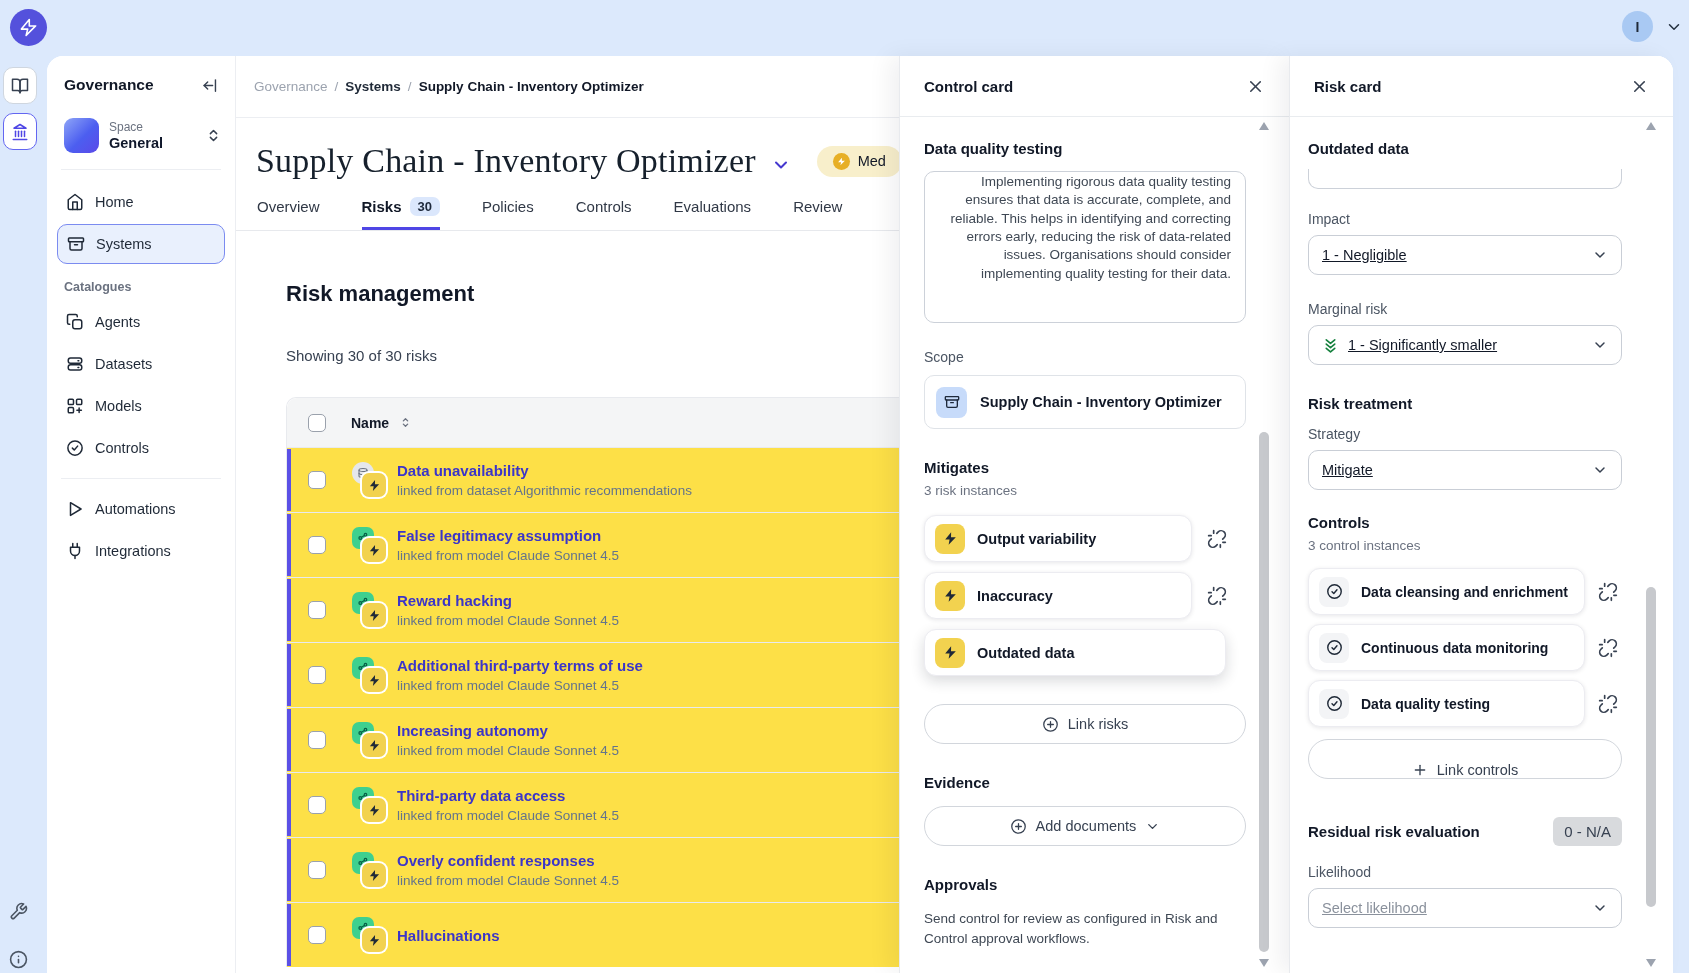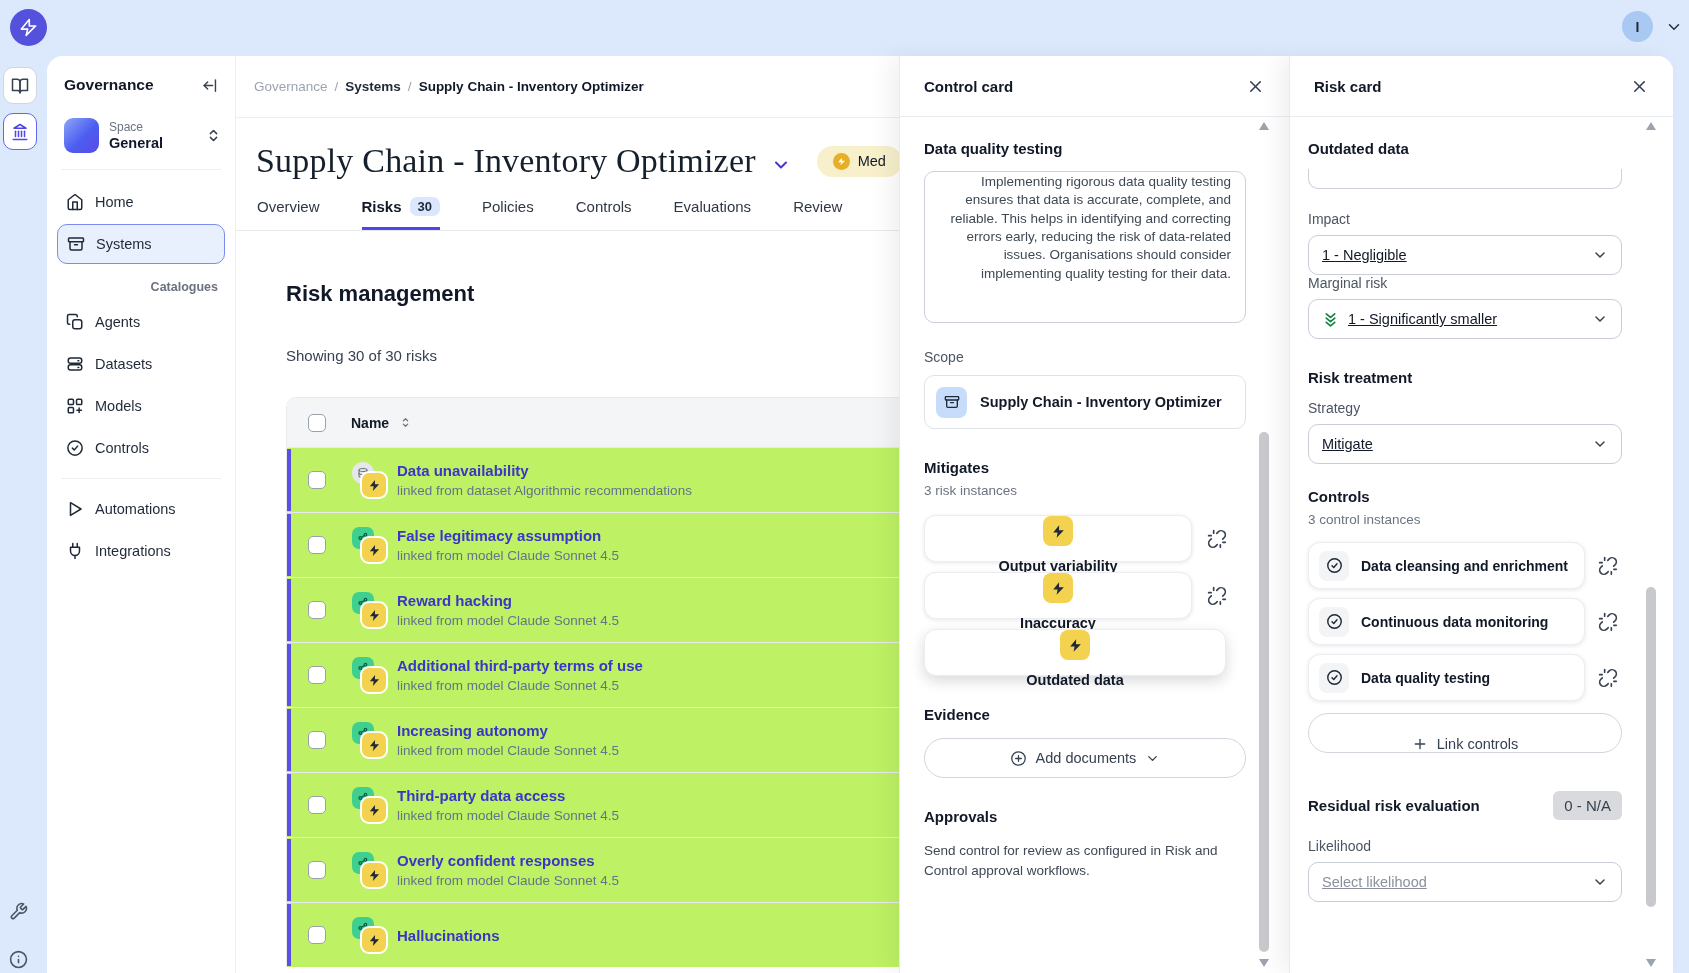--- a/index.html
+++ b/index.html
@@ -37,21 +37,21 @@
   .sb-title { font-size:15.5px; font-weight:bold; color:#111827; }
   .collapse { color:#374151; cursor:pointer; }
   .space-row { display:flex; align-items:center; gap:10px; padding:8px 12px 16px 17px; }
   .space-sq { width:35px; height:35px; border-radius:9px;
               background:linear-gradient(135deg,#8fa6f7 0%,#4c5ef0 55%,#5b49e8 100%); }
   .space-txt { flex:1; }
   .space-label { font-size:12px; color:#6b7280; }
   .space-name  { font-size:14.5px; font-weight:bold; color:#0f172a; margin-top:1px; }
   .updown { color:#374151; margin-right:2px; }
   .sb-div { height:1px; background:#eceef2; margin:0 14px; }
-  .nav { padding:10px 0;text-align:right; }
+  .nav { padding:10px 0; }
   .nav-item { display:flex; align-items:center; gap:11px; height:40px; margin:2px 10px;
               padding:0 9px; border-radius:10px; font-size:14.5px; color:#1f2937; cursor:pointer; }
   .nav-item .ic { color:#1f2937; display:flex; }
   .nav-item.active { background:#e9f0fd; border:1px solid #7b8bf0; }
   .sb-section { font-size:12.5px; font-weight:bold; color:#6b7280; padding:14px 17px 6px 17px; }
 
   
   .main { position:absolute; left:189px; top:0; right:0; bottom:0; background:#fff; }
   .crumbs { display:flex; align-items:center; gap:7px; height:62px; padding-left:18px;
             border-bottom:1px solid #eceef2; font-size:13.5px; }
@@ -73,21 +73,21 @@
   .tab-count { background:#dbe7fc; color:#1e293b; font-size:13px; padding:2px 8px; border-radius:7px; }
 
   .rm { padding-left:50px; }
   .rm-title { font-size:22px; font-weight:bold; margin-top:50px; }
   .rm-showing { font-size:15px; color:#374151; margin-top:40px; }
 
   .table { width:656px; margin-top:33px; border:1px solid #e8eaee; border-bottom:none; border-radius:10px 10px 0 0; }
   .thead { display:flex; align-items:center; height:49px; background:#f4f5f6; border-radius:10px 10px 0 0; padding-left:21px; }
   .th-name { display:flex; align-items:center; gap:10px; margin-left:25px; font-size:14px; font-weight:bold; color:#111827; }
   .sort-ic { color:#6b7280; }
-  .trow { position:relative; display:flex; align-items:center; height:65px; background:#bef264;
+  .trow { position:relative; display:flex; align-items:center; height:65px; background:#fde047;
           border-top:1px solid #e8eaee; padding-left:21px; }
   .trow::before { content:""; position:absolute; left:0; top:1px; bottom:1px; width:4px; background:#5b50e6; }
   .checkbox { width:18px; height:18px; border:1.5px solid #9aa1ac; border-radius:5px; background:#fff; flex:none; }
   .risk-ic { position:relative; width:36px; height:38px; margin-left:26px; flex:none; }
   .risk-back { position:absolute; left:0; top:1px; width:22px; height:22px; border-radius:7px;
                display:flex; align-items:center; justify-content:center; }
   .risk-back.model { background:#3fd08f; color:#065f46; }
   .risk-back.dataset { background:#e5e7eb; border-radius:50%; color:#6b7280; }
   .risk-front { position:absolute; left:10px; top:12px; width:24px; height:24px; border-radius:7px;
                 background:#f2d24f; box-shadow:0 0 0 2px #fff; display:flex; align-items:center; justify-content:center; }
@@ -114,42 +114,42 @@
   .scope-box { margin-top:10px; width:322px; height:54px; border:1px solid #dfe3e8; border-radius:10px;
                display:flex; align-items:center; gap:13px; padding:0 11px; }
   .scope-ic { width:31px; height:31px; border-radius:8px; background:#c7dbfa; display:flex;
               align-items:center; justify-content:center; color:#1e293b; }
   .scope-name { font-size:14.5px; font-weight:bold; }
   .sec-title { font-size:15px; font-weight:bold; margin-top:30px; }
   .sec-count { font-size:13.5px; color:#6b7280; margin-top:7px; }
   .mitig-list { margin-top:17px; display:flex; flex-direction:column; gap:10px; }
   .mitig-row { display:flex; align-items:center; }
   .mitig-card { display:flex; align-items:center; gap:12px; height:47px; padding:0 10px; background:#fff;
-                border:1px solid #ececf1; border-radius:12px; box-shadow:0 1px 4px rgba(16,24,40,.10); width:268px;flex-direction:column; }
+                border:1px solid #ececf1; border-radius:12px; box-shadow:0 1px 4px rgba(16,24,40,.10); width:268px; }
   .mitig-card.selected { width:302px; box-shadow:0 5px 14px rgba(16,24,40,.16); }
   .zap-sq { width:30px; height:30px; border-radius:8px; background:#f2d24f; display:flex;
             align-items:center; justify-content:center; flex:none; }
   .card-label { font-size:14.5px; font-weight:bold; }
   .unlink-btn { margin-left:15px; color:#374151; cursor:pointer; display:flex; }
   .pill-btn { margin-top:28px; width:322px; height:40px; border:1.3px solid #d2d6dc; border-radius:999px;
               display:flex; align-items:center; justify-content:center; gap:9px; font-size:14.5px;
               color:#374151; background:#fff; cursor:pointer; }
   .approvals-text { margin-top:16px; width:300px; font-size:13.5px; line-height:1.5; color:#3f4854; }
 
   
   .cut-field { margin-top:12px; width:314px; height:20px; border:1px solid #ccd1d9; border-top:none;
                border-radius:0 0 10px 10px; }
   .select { margin-top:8px; width:314px; height:40px; border:1.3px solid #c9ced6; border-radius:10px;
             display:flex; align-items:center; padding:0 13px; gap:9px; cursor:pointer; }
   .select .val { flex:1; font-size:14.5px; color:#111827;text-decoration:underline; }
   .select .val.placeholder { color:#8a919c; }
   .select .caret { color:#374151; display:flex; }
   .green-ic { color:#15803d; display:flex; }
   .lbl-mt22 { margin-top:22px; }
-  .lbl-mt26 { }
+  .lbl-mt26 { margin-top:26px; }
   .lbl-mt14 { margin-top:14px; }
   .ctl-list { margin-top:15px; display:flex; flex-direction:column; gap:9px; }
   .ctl-card { display:flex; align-items:center; gap:12px; height:47px; padding:0 10px; width:277px;
               background:#fff; border:1px solid #ececf1; border-radius:12px; box-shadow:0 1px 4px rgba(16,24,40,.10); }
   .ctl-ic { width:30px; height:30px; border-radius:8px; background:#f3f4f6; display:flex;
             align-items:center; justify-content:center; color:#1f2937; flex:none; }
   .ctl-label { font-size:14px; font-weight:bold; }
   .ctl-unlink { margin-left:13px; }
   .residual-row { margin-top:38px; width:314px; display:flex; align-items:center; justify-content:space-between; }
   .residual-label { font-size:15px; font-weight:bold; }
@@ -675,20 +675,30 @@
             <span class="zap-sq">
               <svg width="15" height="15" viewBox="0 0 24 24" fill="#1f2937" stroke="none">
                   <polygon points="13 2 3.5 13.5 10.5 13.5 9 22 20.5 9.8 12.8 9.8"></polygon>
                 </svg>
             </span>
             <span class="card-label">Outdated data</span>
           </div>
         </div>
       </div>
 
+      <div class="pill-btn">
+        <span style="display:flex;">
+          <svg width="17" height="17" viewBox="0 0 24 24" fill="none" stroke="currentColor" stroke-width="1.8" stroke-linecap="round">
+              <circle cx="12" cy="12" r="9.5"></circle>
+              <line x1="12" y1="8" x2="12" y2="16"></line>
+              <line x1="8" y1="12" x2="16" y2="12"></line>
+            </svg>
+        </span>
+        <span>Link risks</span>
+      </div>
 
       <div class="sec-title">Evidence</div>
       <div class="pill-btn" style="margin-top:15px;">
         <span style="display:flex;">
           <svg width="17" height="17" viewBox="0 0 24 24" fill="none" stroke="currentColor" stroke-width="1.8" stroke-linecap="round">
               <circle cx="12" cy="12" r="9.5"></circle>
               <line x1="12" y1="8" x2="12" y2="16"></line>
               <line x1="8" y1="12" x2="16" y2="12"></line>
             </svg>
         </span>

